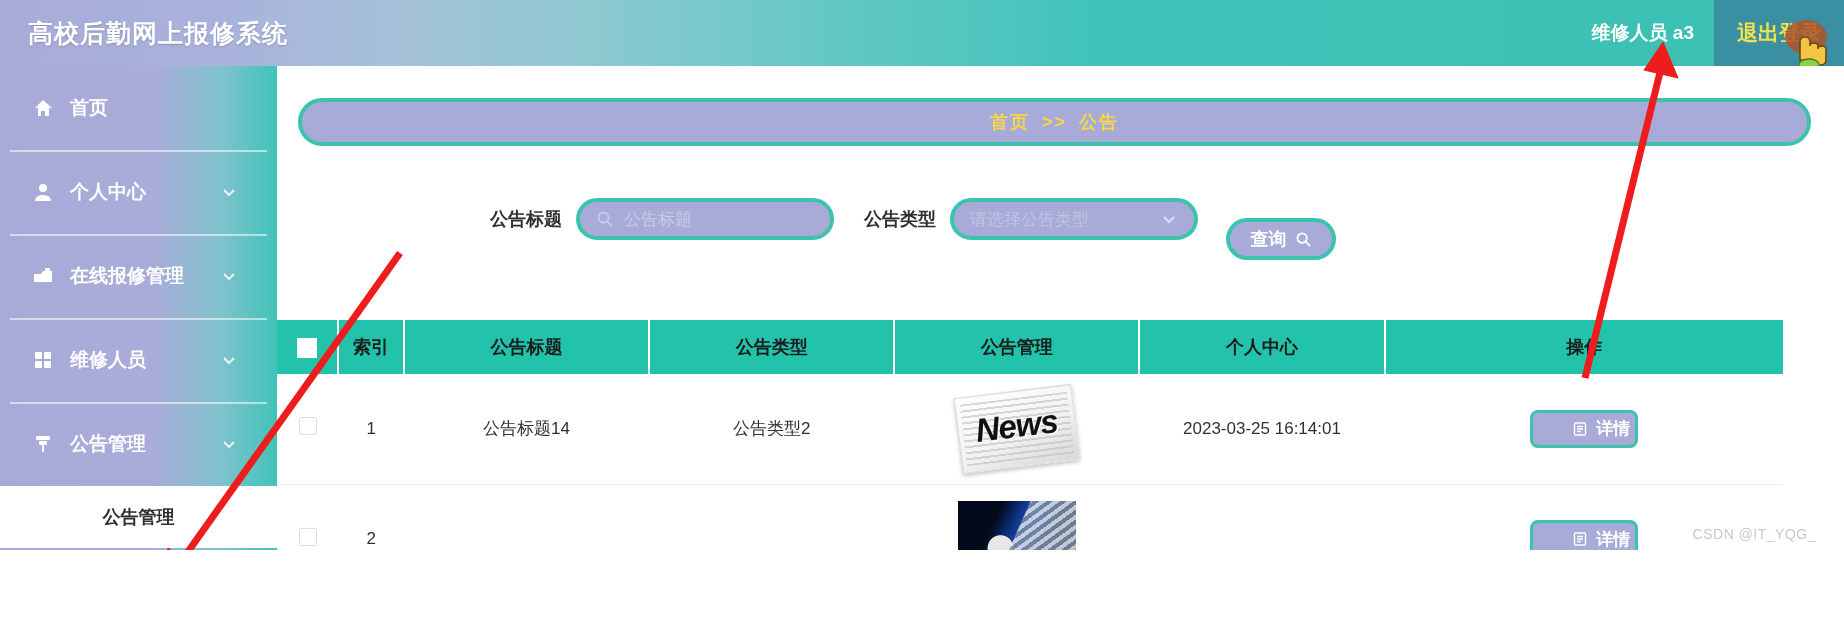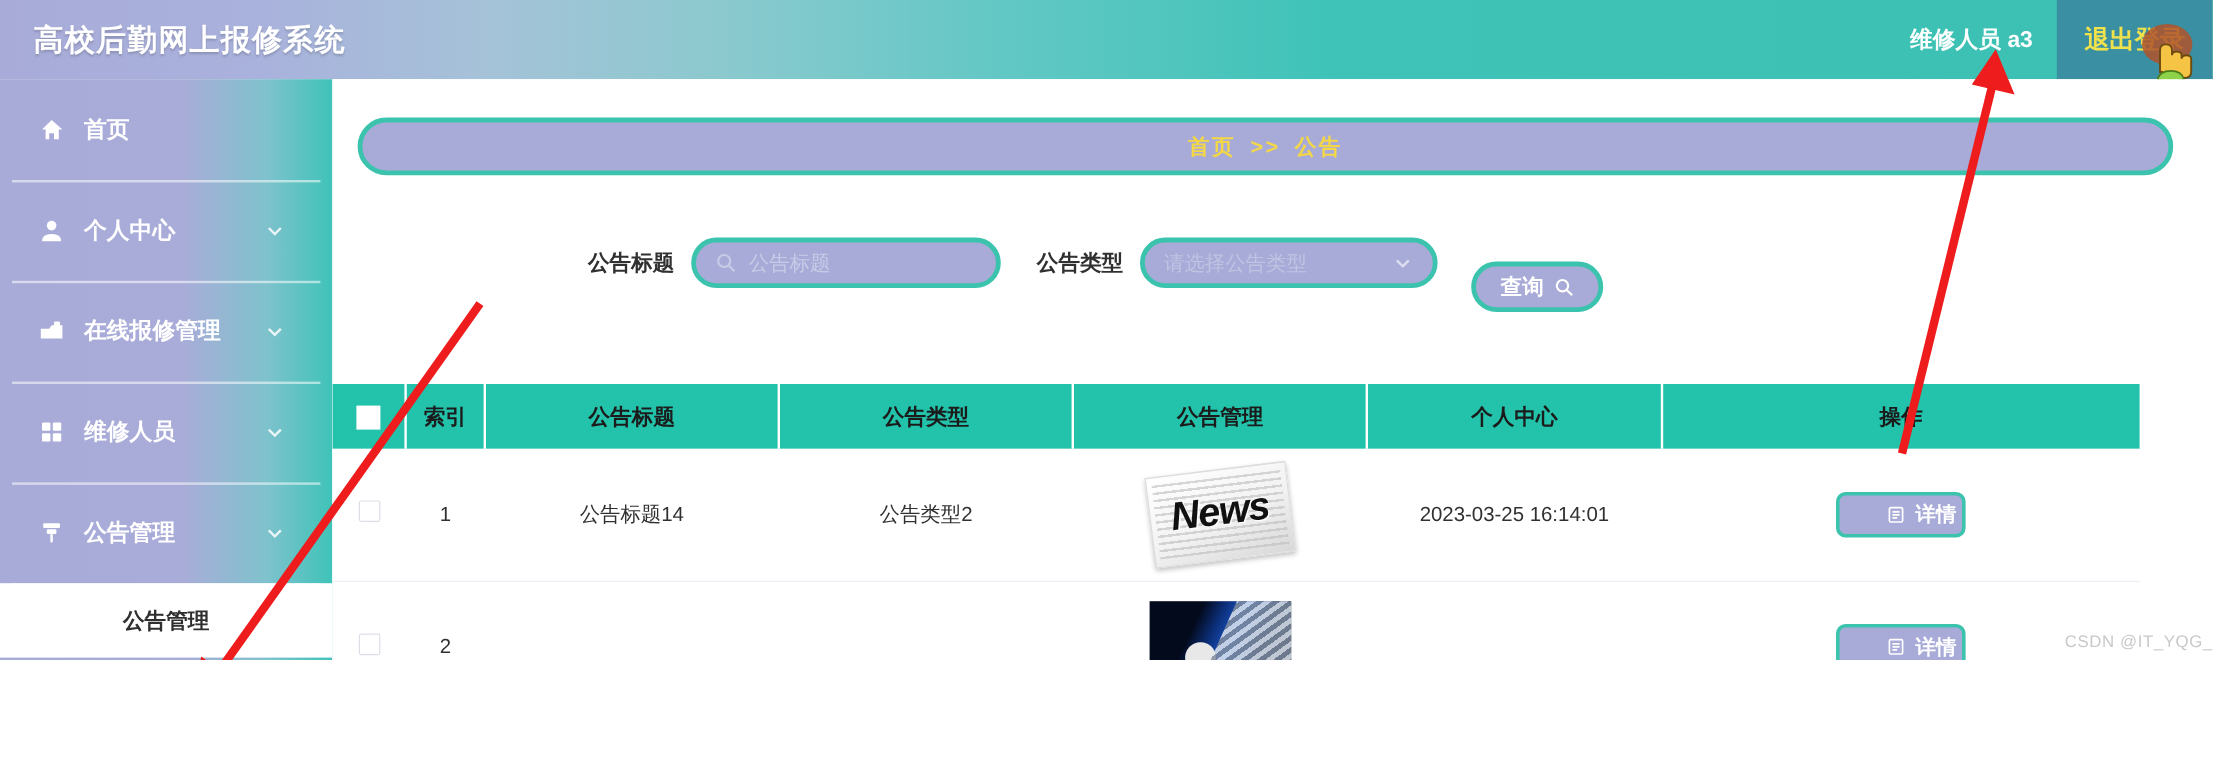--- a/index.html
+++ b/index.html
@@ -226,21 +226,21 @@
     content: ""; position: absolute; right: -8px; top: -10px;
     width: 70px; height: 110px;
     background: repeating-linear-gradient(120deg,#dfe6ef 0 4px, #7f8c9e 4px 8px);
     transform: rotate(24deg); opacity: .85;
   }
 
   
   .anno { position: absolute; left: 0; top: 0; width: 1844px; height: 641px;
           pointer-events: none; }
   .watermark {
-    position: absolute; right: 0; bottom: 8px;
+    position: absolute; right: 28px; bottom: 8px;
     font-size: 14px; color: #c9c9c9; letter-spacing: .5px;
     white-space: nowrap;
   }
 </style>
 </head>
 <body>
 
 <div id="app">
 
   <div class="header">

